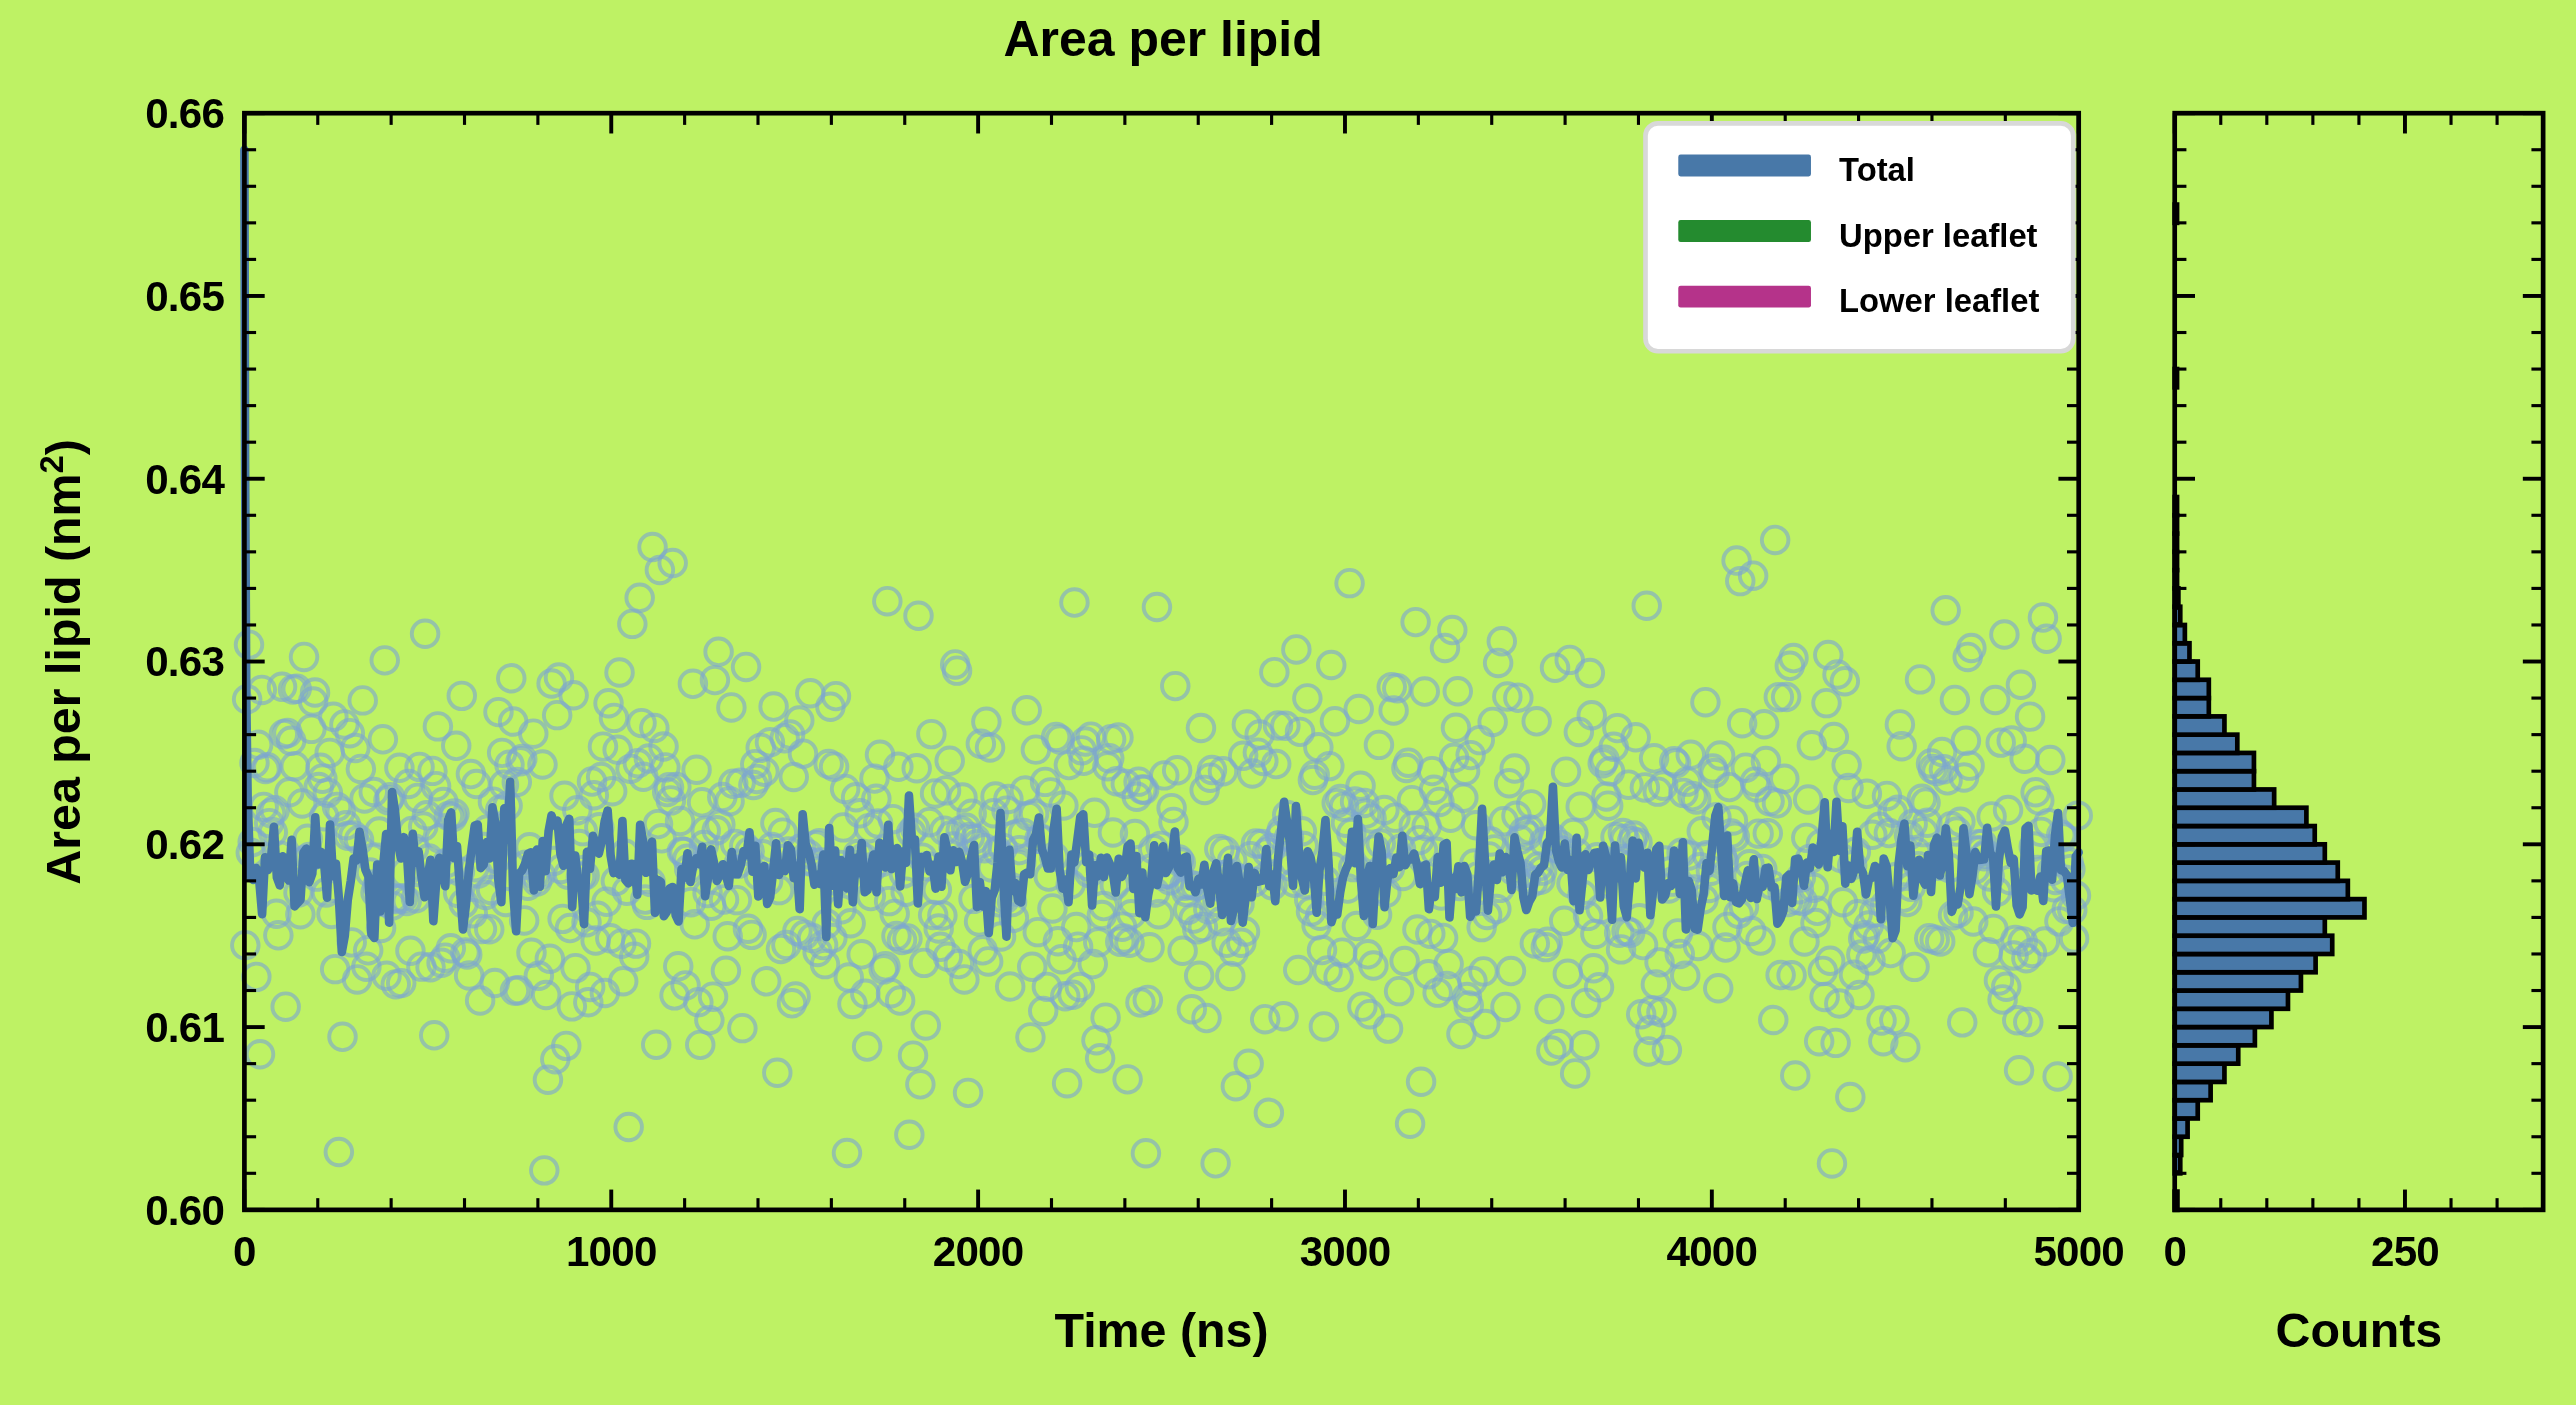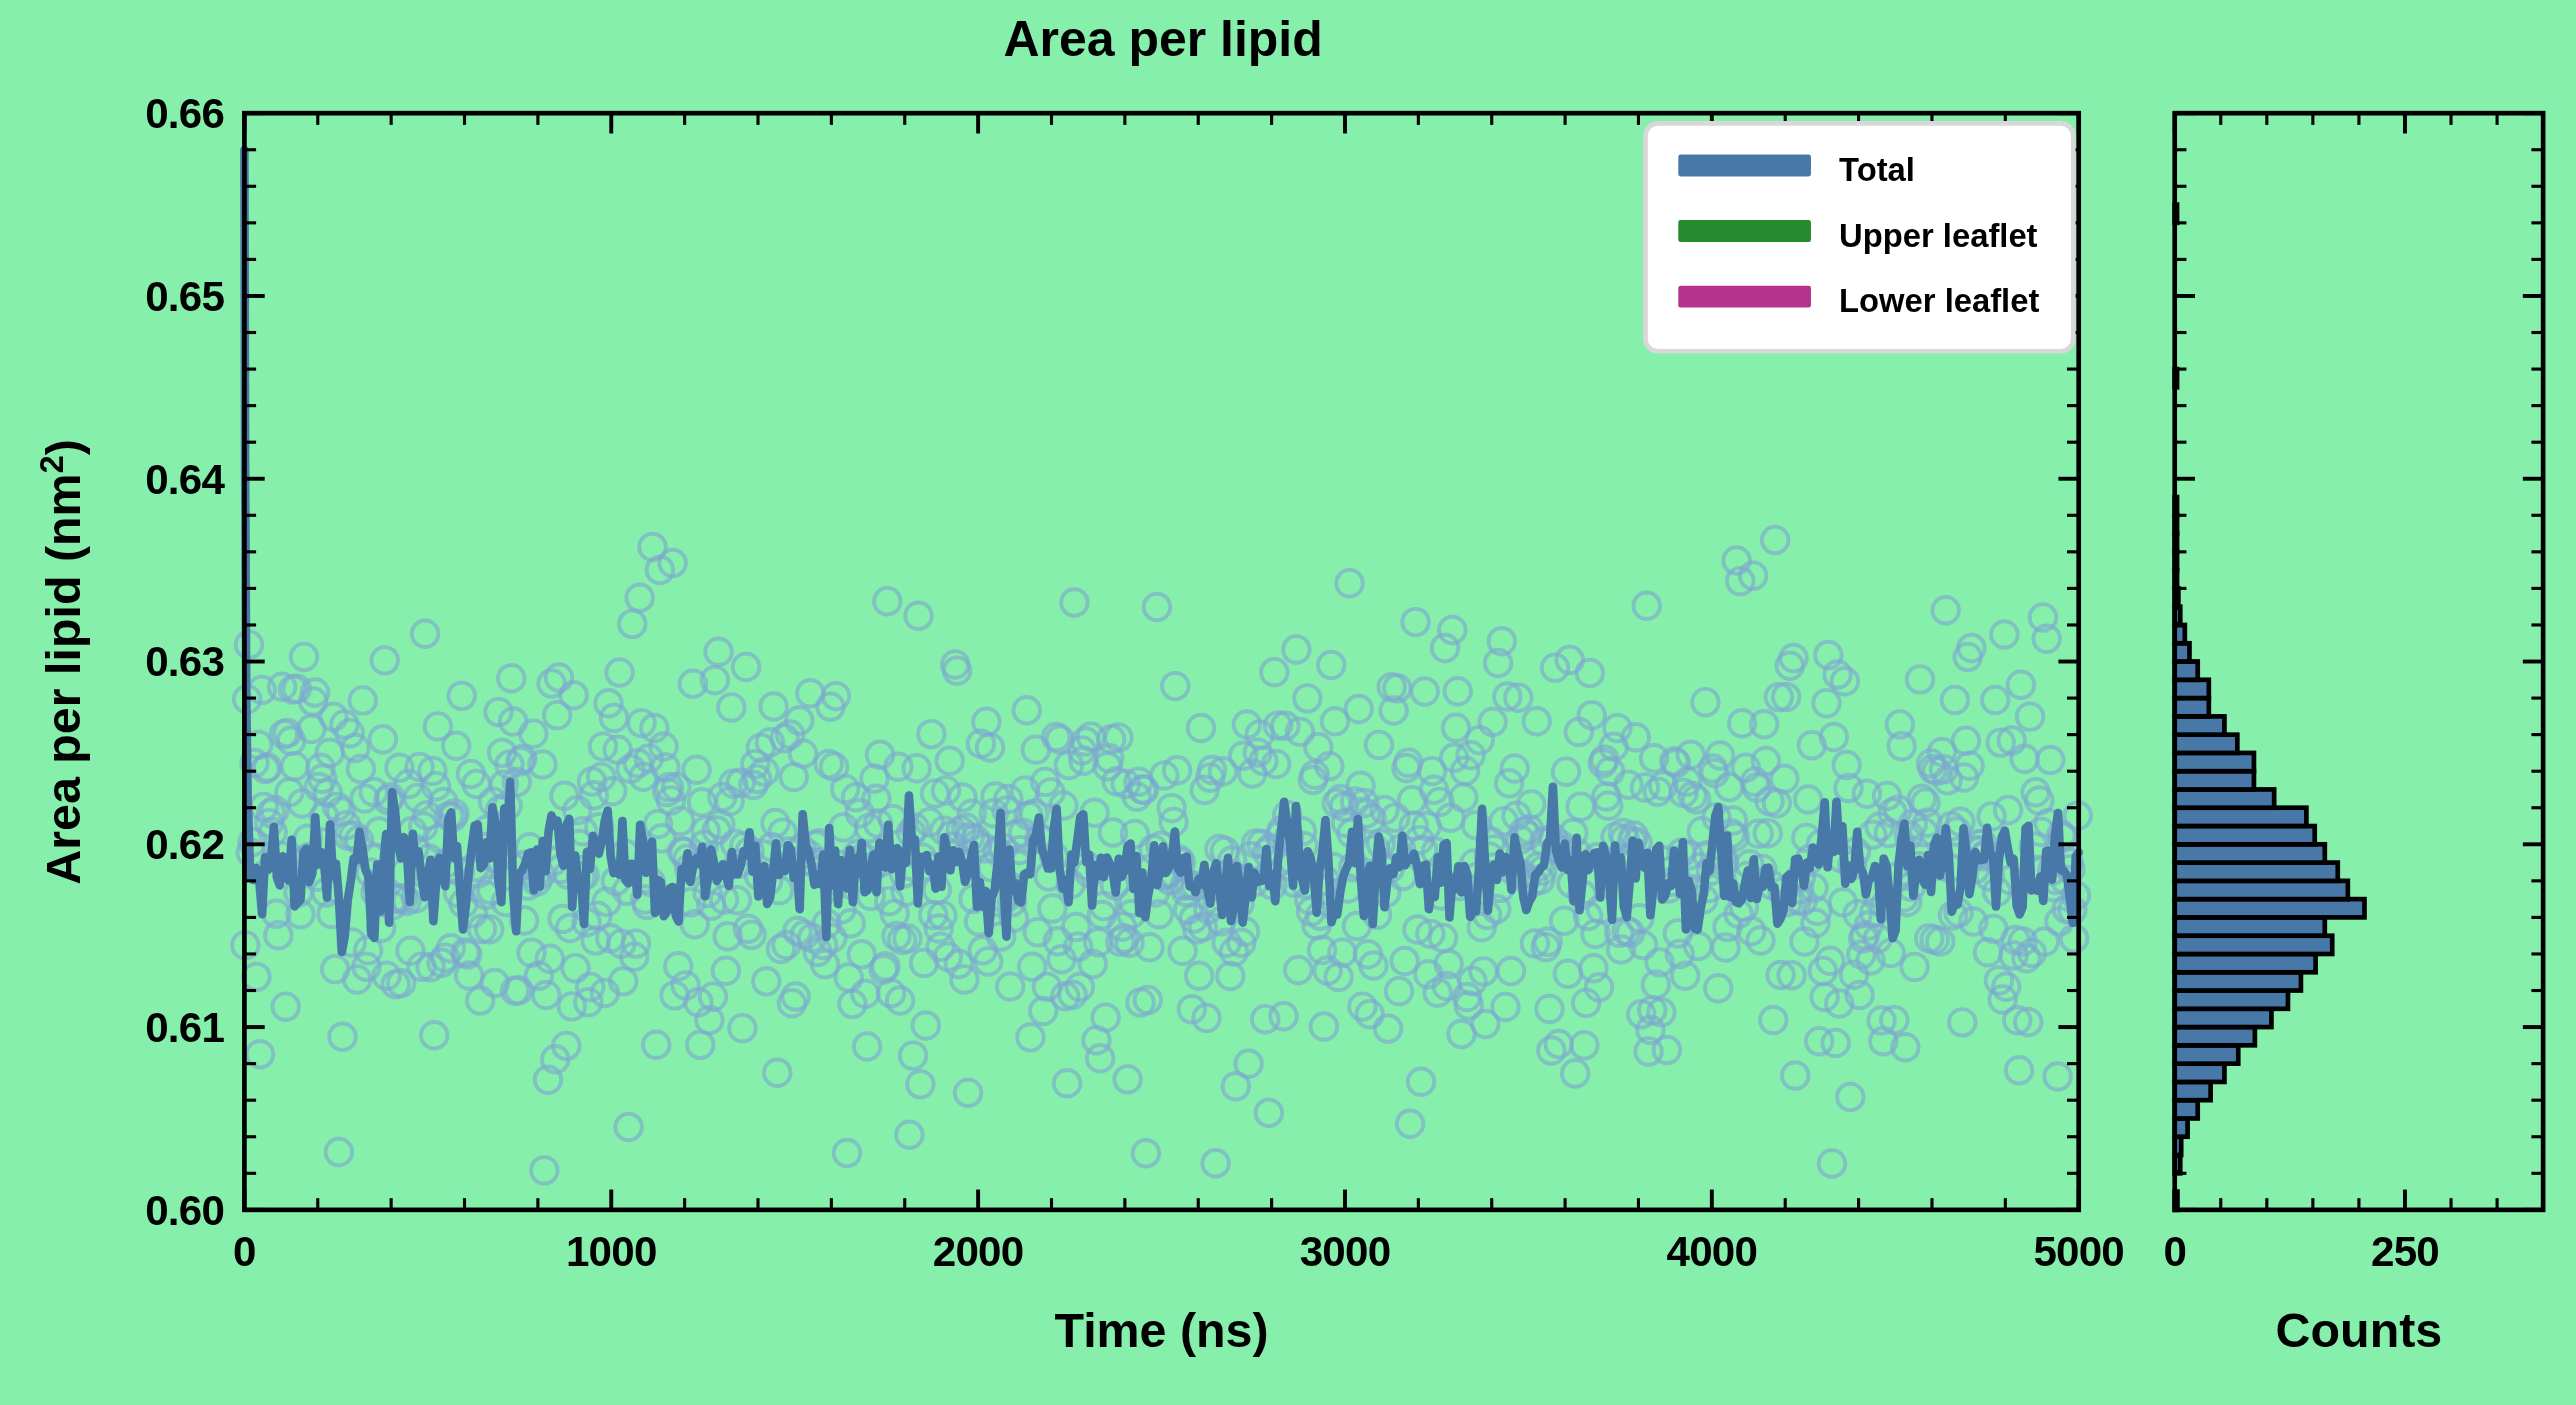--- a/index.html
+++ b/index.html
@@ -12,21 +12,21 @@
     height: 1405px;
     font-family: "Liberation Sans", sans-serif;
     overflow: hidden;
     position: relative;
   }
   #figure {
     position: absolute;
     left: 0; top: 0;
     width: 2576px;
     height: 1405px;
-    background: #86efac;
+    background: #bef264;
   }
   svg.fig {
     display: block;
     width: 2576px;
     height: 1405px;
   }
   text {
     font-family: "Liberation Sans", sans-serif;
     fill: #000000;
     font-weight: bold;

